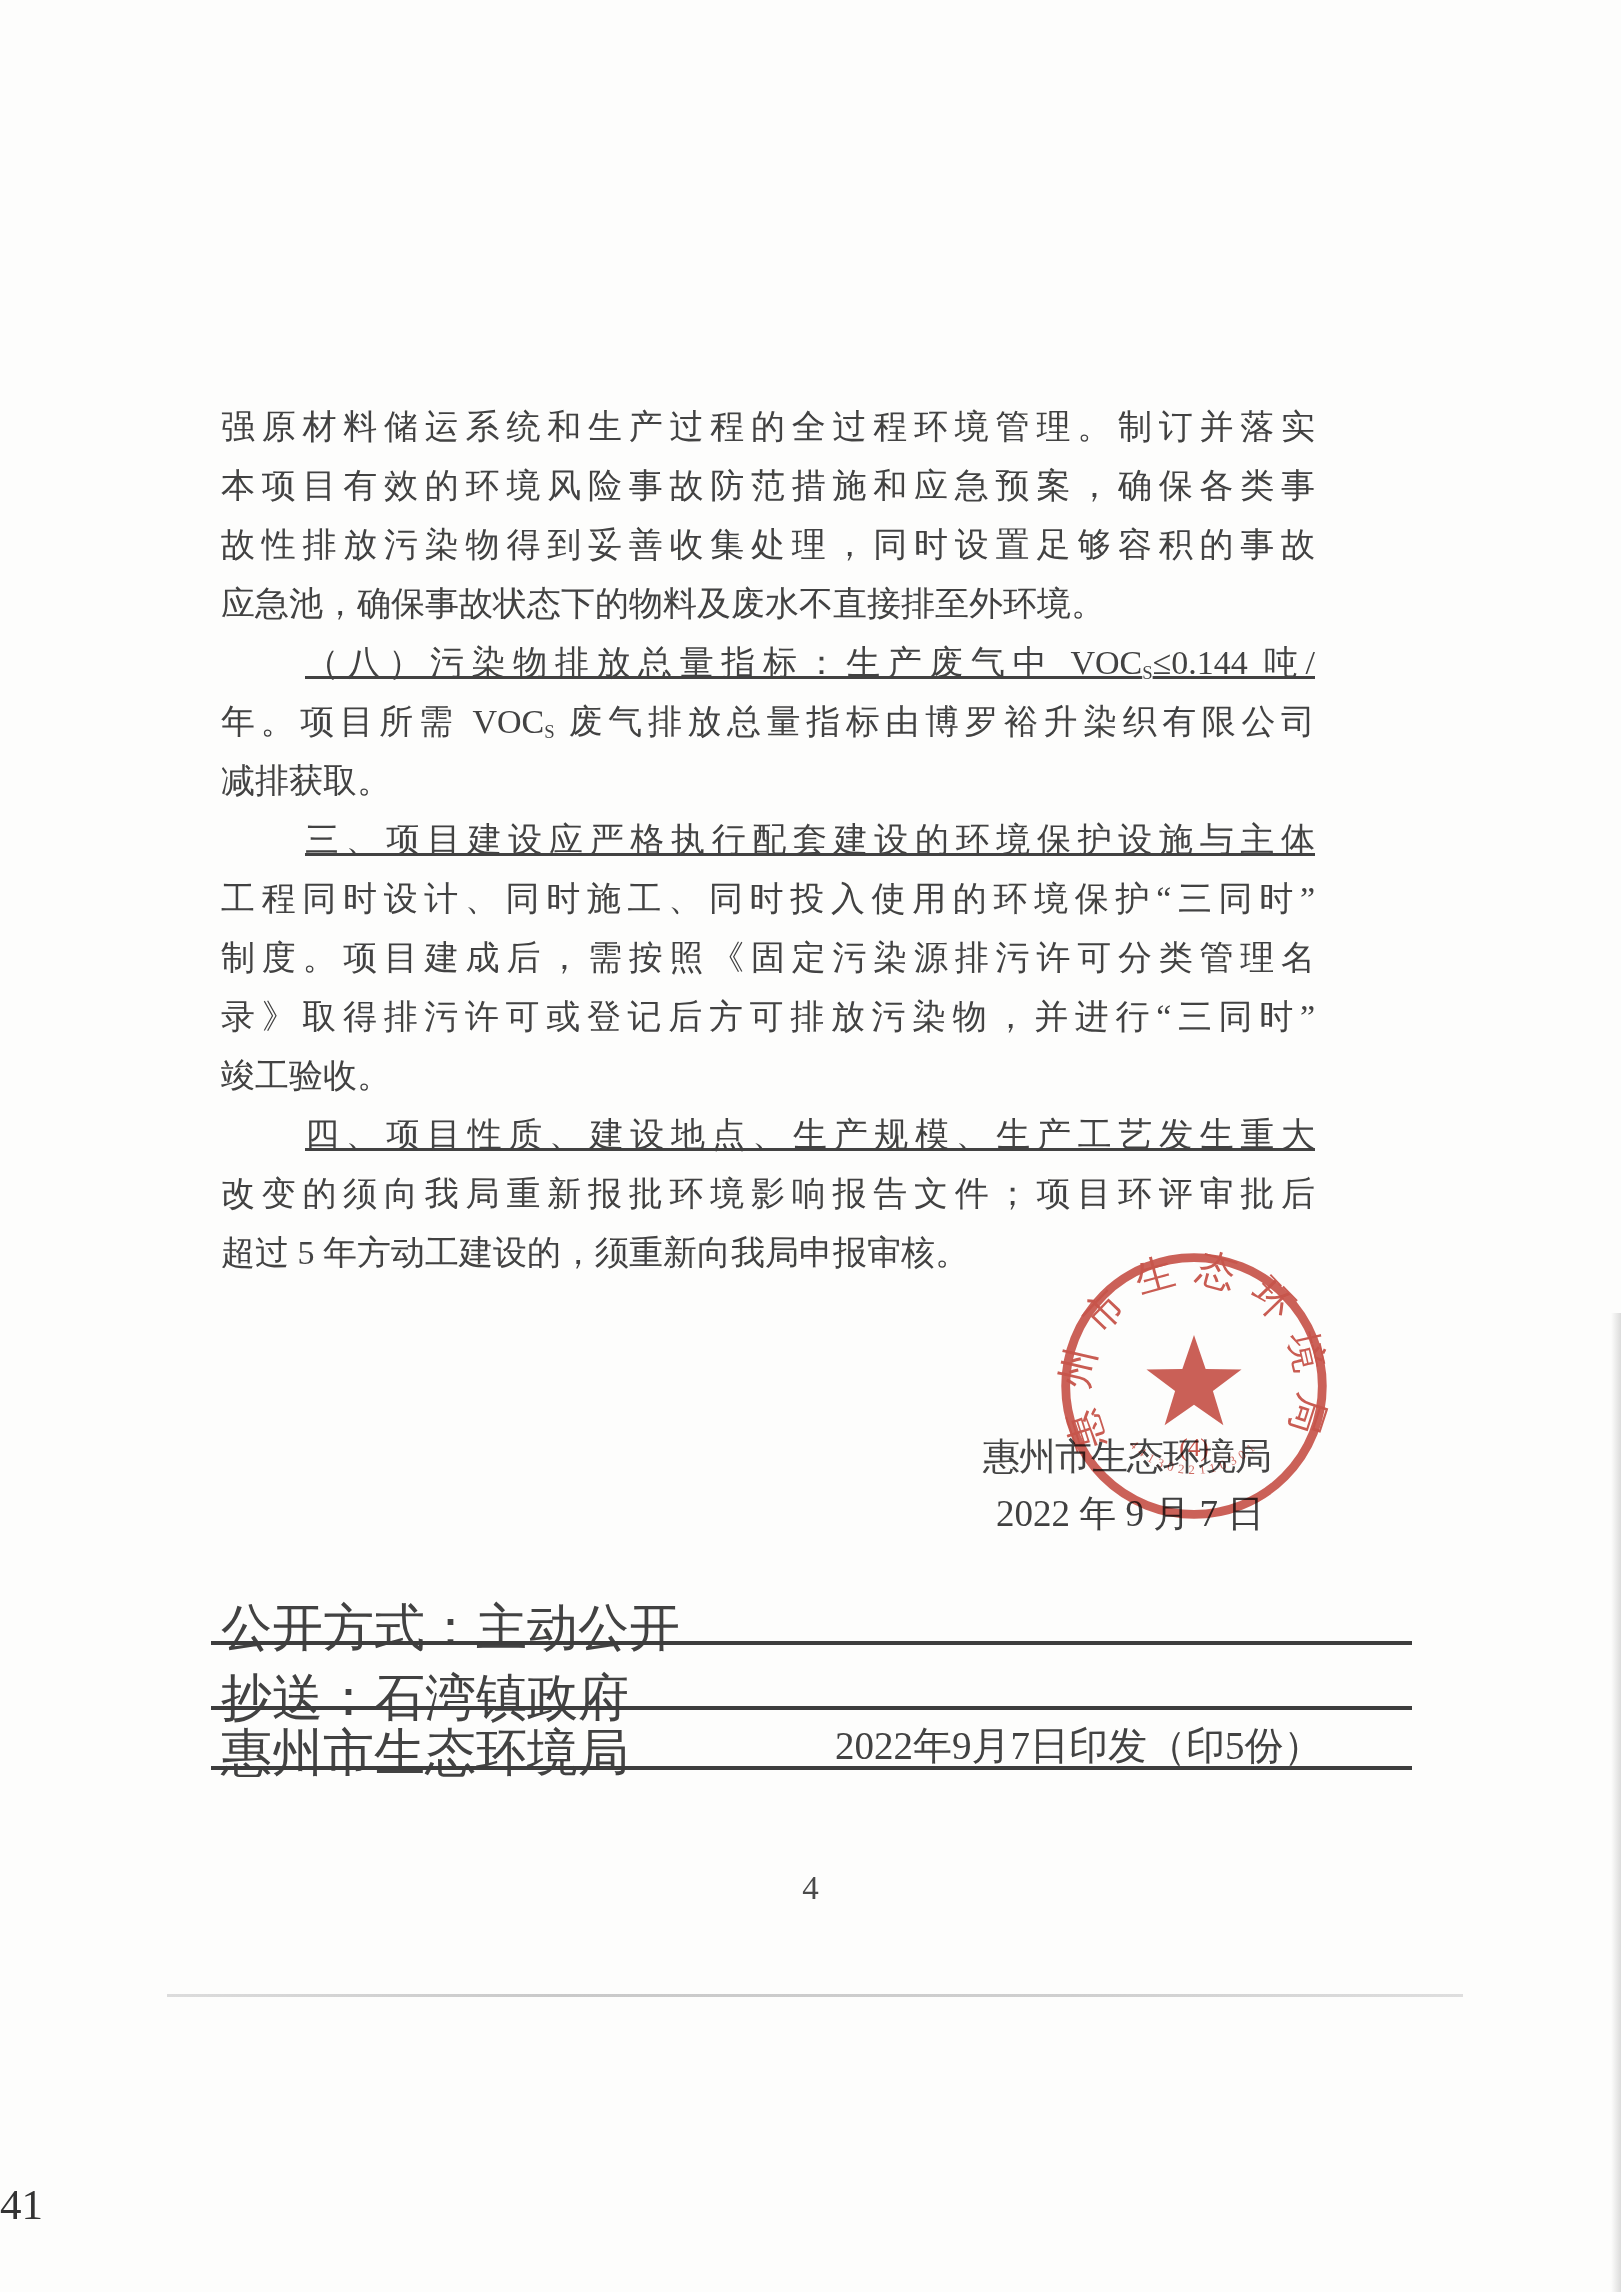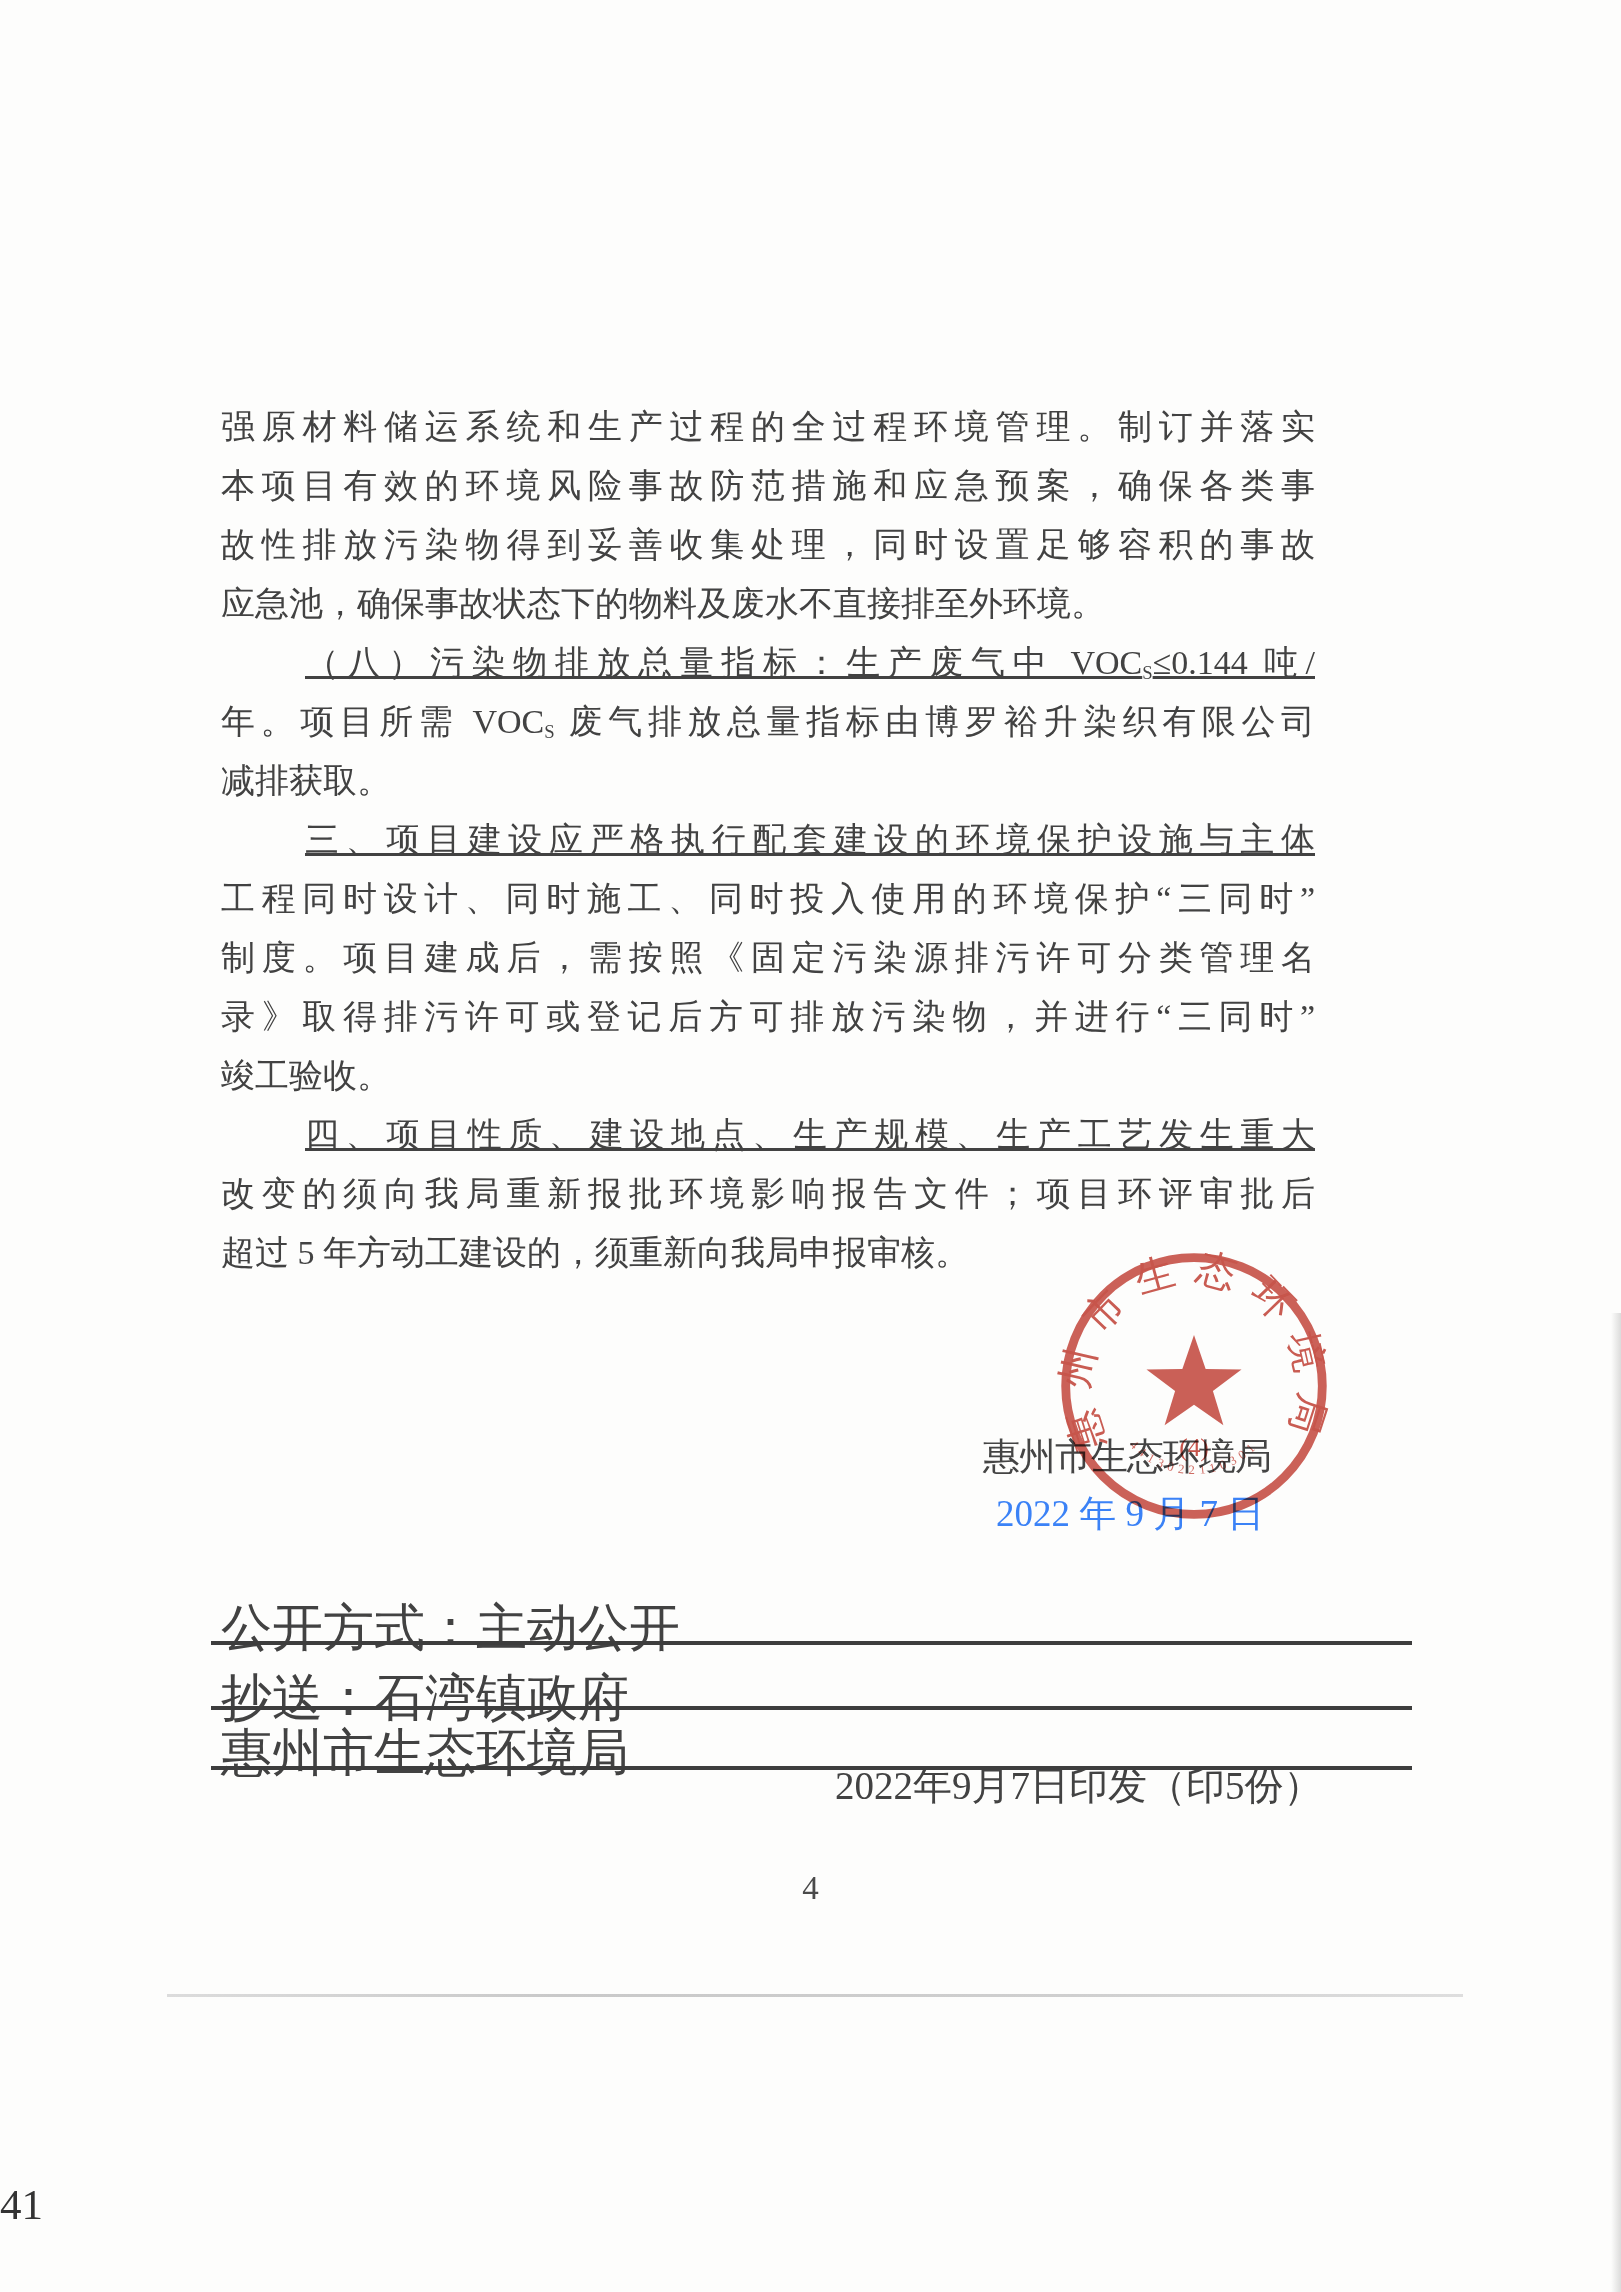--- a/index.html
+++ b/index.html
@@ -35,21 +35,21 @@
     letter-spacing:0;
   }
   
   .sig-agency{
     position:absolute;left:983px;top:1432px;
     font-size:37px;letter-spacing:-1px;color:#444;
     white-space:nowrap;z-index:1;
   }
   .sig-date{
     position:absolute;left:996px;top:1489px;
-    font-size:37px;color:#3b82f6;
+    font-size:37px;color:#404040;
     white-space:nowrap;z-index:1;
   }
   
   .seal{
     position:absolute;left:1051px;top:1243px;
     width:286px;height:286px;
     mix-blend-mode:multiply;
     opacity:0.93;
     z-index:2;
   }
@@ -133,21 +133,21 @@
     </g>
   </svg>
 
   <div class="footer-text" style="top:1594px;">公开方式：主动公开</div>
   <div class="footer-rule" style="top:1641px;"></div>
 
   <div class="footer-text" style="top:1664px;">抄送：石湾镇政府</div>
   <div class="footer-rule" style="top:1706px;"></div>
 
   <div class="footer-text" style="top:1719px;">惠州市生态环境局</div>
-  <div class="footer-print" style="top:1719px;margin-top:40px;">2022年9月7日印发（印5份）</div>
+  <div class="footer-print" style="top:1719px;">2022年9月7日印发（印5份）</div>
   <div class="footer-rule" style="top:1766px;"></div>
 
   <div class="page-num-inner">4</div>
   <div class="page-num-outer">41</div>
 
   <div class="scan-line"></div>
   <div class="edge-shade"></div>
 
 </div>
 

